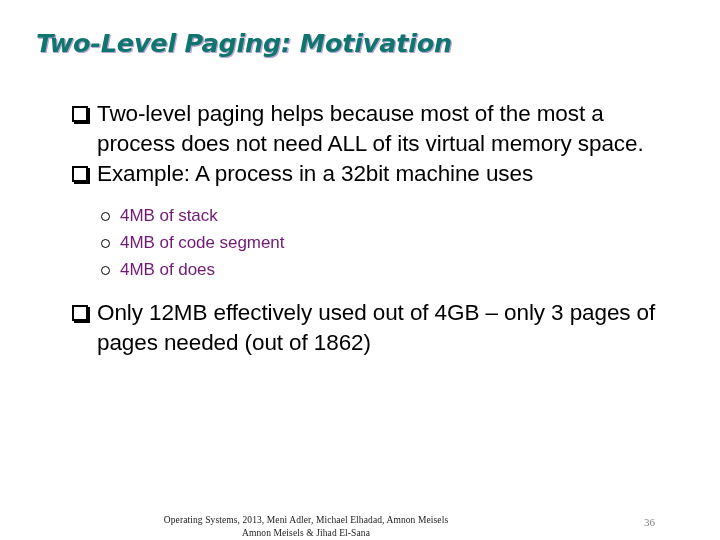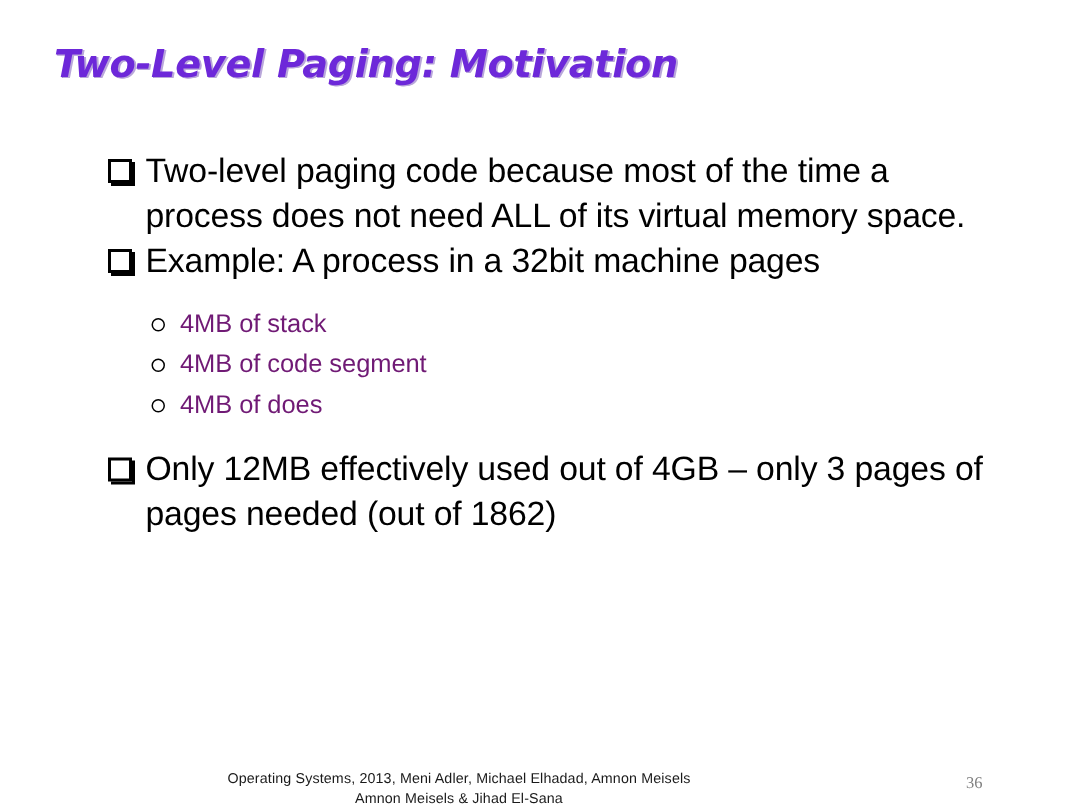--- a/index.html
+++ b/index.html
@@ -27,21 +27,21 @@
   #slide-title {
     position: absolute;
     left: 36px;
     top: 29px;
     width: 640px;
     font-family: "DejaVu Sans", sans-serif;
     font-size: 25.5px;
     font-weight: bold;
     font-style: italic;
     letter-spacing: -0.2px;
-    color: #6d28d9;
+    color: #0f766e;
     text-shadow:
        1.3px 1.3px 0 #b9a7da,
        0.7px 0.7px 0 #a389cf;
     white-space: nowrap;
     line-height: 1.15;
   }
 
   
   #body-content {
     position: absolute;
@@ -103,21 +103,21 @@
     background: #ffffff;
   }
 
   
   #footer {
     position: absolute;
     left: 0;
     top: 514px;
     width: 612px;
     text-align: center;
-    font-family: Liberation Sans, sans-serif;
+    font-family: Liberation Serif, serif;
     font-size: 9.5px;
     line-height: 12.5px;
     color: #1a1a1a;
     letter-spacing: 0.1px;
   }
   #footer .fline { display: block; white-space: nowrap; }
 
   #page-number {
     position: absolute;
     left: 644px;
@@ -132,26 +132,26 @@
 <body>
 
 <div id="slide">
 
   <div id="slide-title">Two-Level Paging: Motivation</div>
 
   <div id="body-content">
 
     <div class="lvl1">
       <span class="marker"></span>
-      <span class="text">Two-level paging code because most of the time a process does not need ALL of its virtual memory space.</span>
+      <span class="text">Two-level paging helps because most of the most a process does not need ALL of its virtual memory space.</span>
     </div>
 
     <div class="lvl1">
       <span class="marker"></span>
-      <span class="text">Example: A process in a 32bit machine pages</span>
+      <span class="text">Example: A process in a 32bit machine uses</span>
     </div>
 
     <div class="sub-group">
       <div class="lvl2">
         <span class="marker"></span>
         <span class="text">4MB of stack</span>
       </div>
       <div class="lvl2">
         <span class="marker"></span>
         <span class="text">4MB of code segment</span>

